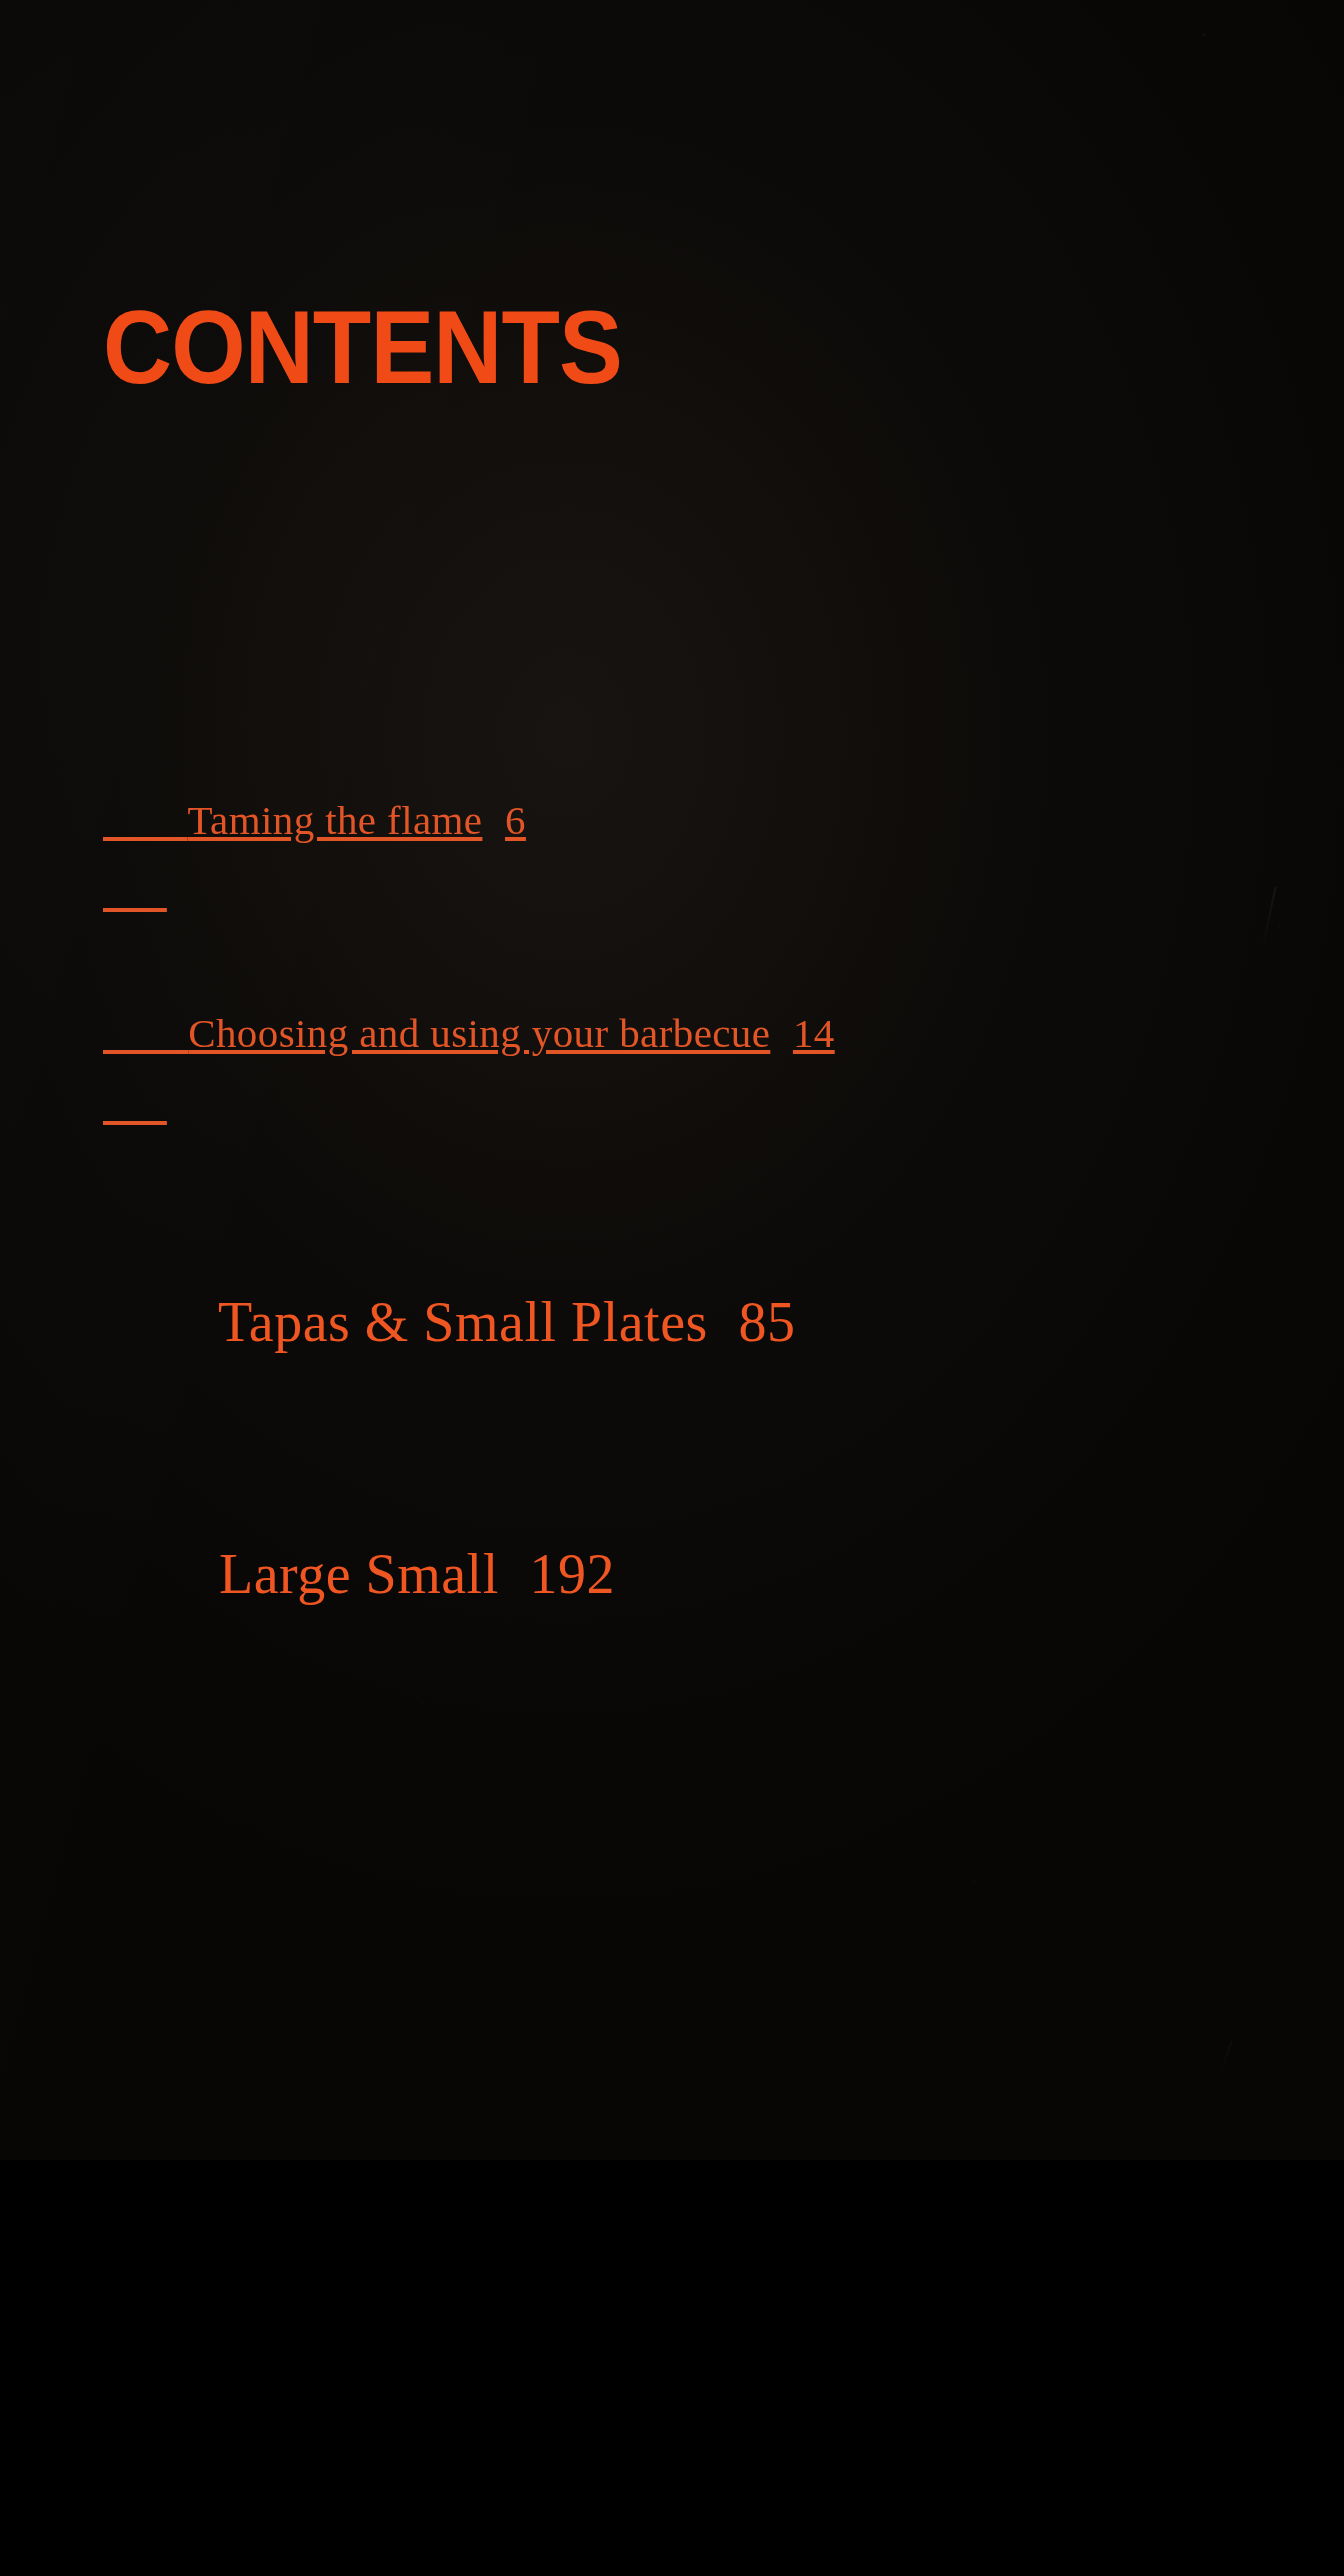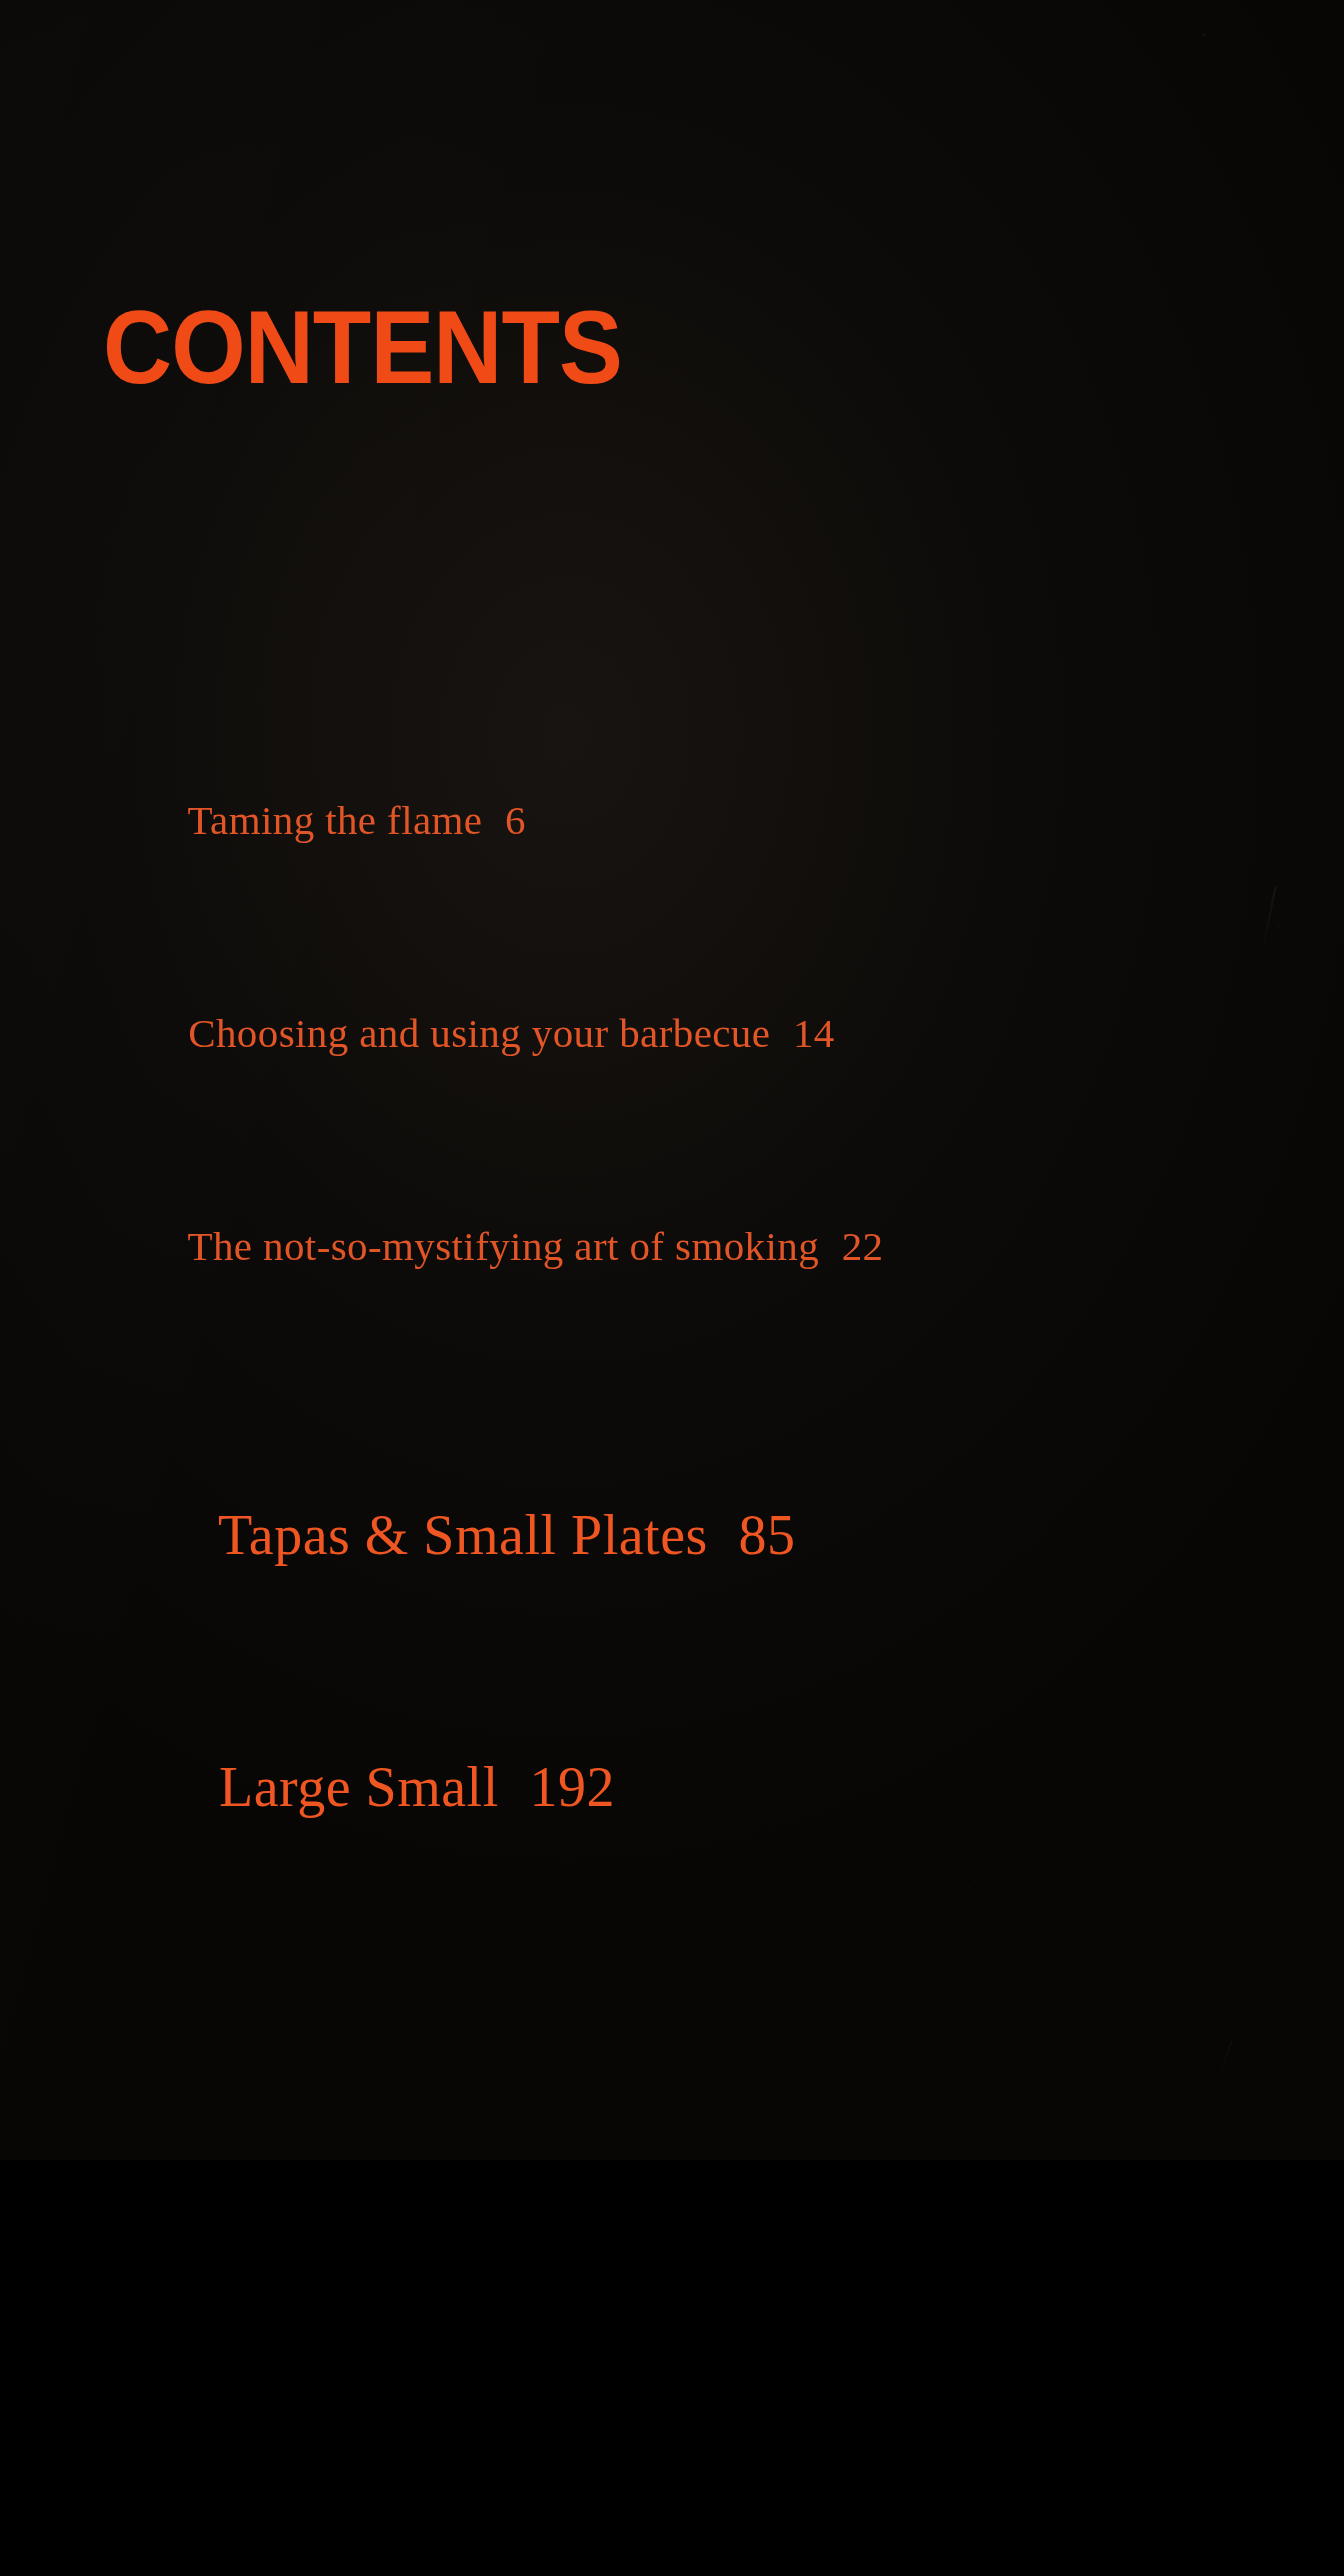--- a/index.html
+++ b/index.html
@@ -69,20 +69,21 @@
   .group {
     color: #e8562a;
   }
 
   .group-front {
     margin-top: 315px;
     font-size: 41px;
     line-height: 71px;
     letter-spacing: 0.4px;
     color: #e25527;
+    text-decoration: underline;
   }
 
   .group-chapters {
     margin-top: 56px;
     font-size: 56px;
     line-height: 84px;
     letter-spacing: 0.5px;
     color: #ef5622;
   }
 
@@ -106,23 +107,20 @@
 
     <h1 class="title">CONTENTS</h1>
 
     <div class="group group-front">
       <div class="entry">
         <span>Taming the flame</span><span class="page-num">6</span>
       </div>
       <div class="entry">
         <span>Choosing and using your barbecue</span><span class="page-num">14</span>
       </div>
-      <div class="entry">
-        <span>The not-so-mystifying art of smoking</span><span class="page-num">22</span>
-      </div>
     </div>
 
     <div class="group group-chapters">
       <div class="entry">
         <span>Tapas &amp; Small Plates</span><span class="page-num">85</span>
       </div>
       <div class="entry">
         <span>Large Small</span><span class="page-num">192</span>
       </div>
 

